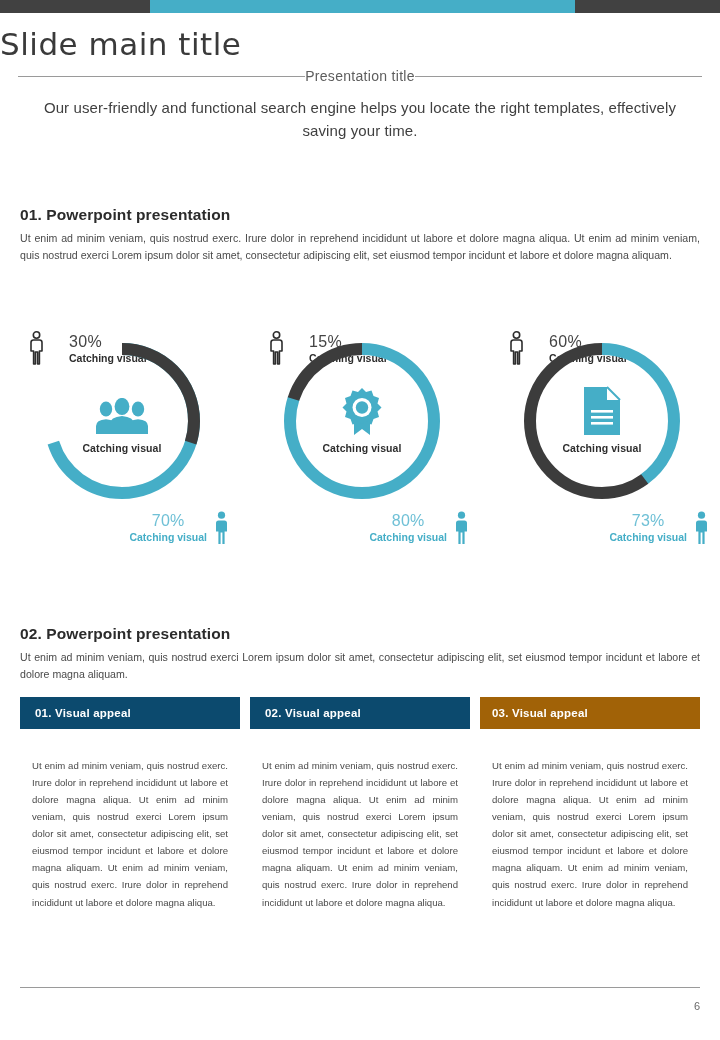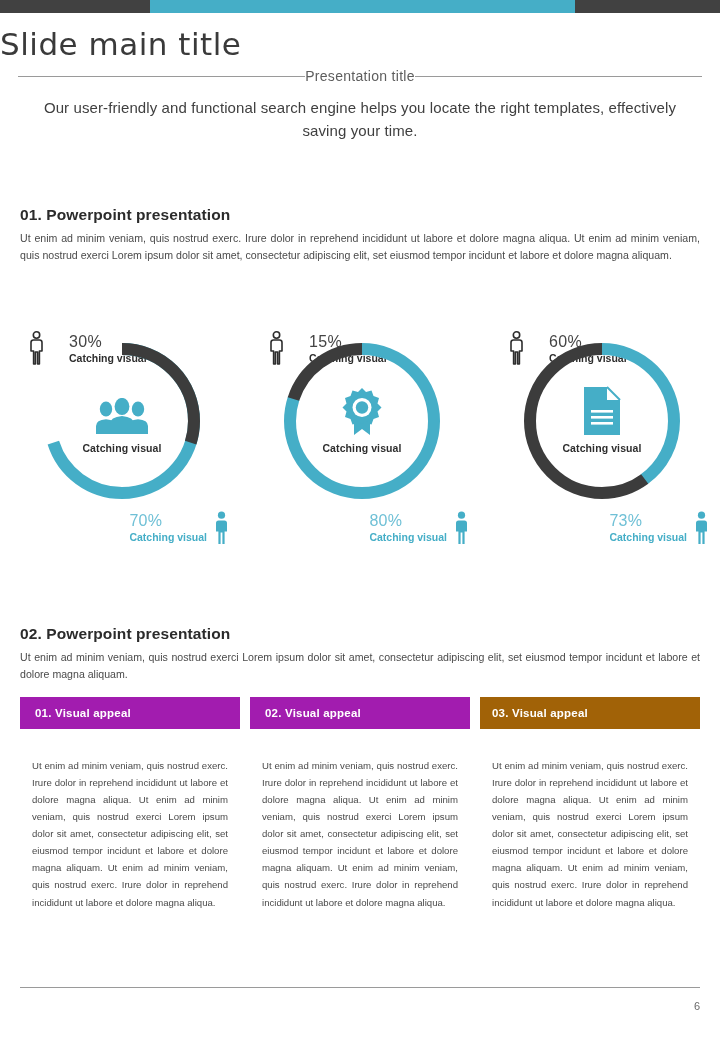--- a/index.html
+++ b/index.html
@@ -135,21 +135,21 @@
     margin-top: 1px;
   }
   .bottom-label {
     position: absolute;
     right: 10px;
     bottom: 0px;
     display: flex;
     align-items: flex-start;
     gap: 6px;
   }
-  .bottom-label .txt { text-align: left; padding-top: 1px;}
+  .bottom-label .txt { text-align: center; padding-top: 1px;}
   .bottom-pct {
     font-size: 16px;
     color: #6fc0d6;
     line-height: 1.1;
     letter-spacing: 0.3px;
   }
   .bottom-sub {
     font-size: 10.5px;
     font-weight: bold;
     color: #45aec7;
@@ -200,21 +200,21 @@
     height: 32px;
     display: flex;
     align-items: center;
     padding-left: 12px;
     font-size: 11.5px;
     font-weight: bold;
     color: #ffffff;
     letter-spacing: 0.2px;
     box-sizing: border-box;
   }
-  .card-head.dark { background: #a21caf; padding-left: 15px; }
+  .card-head.dark { background: #0c4a6e; padding-left: 15px; }
   .card-head.blue { background: #a16207; }
   .card-body {
     padding: 28px 12px 0 12px;
     font-size: 9.6px;
     line-height: 1.78;
     color: #4a4a4a;
     text-align: justify;
     box-sizing: border-box;
   }
 

